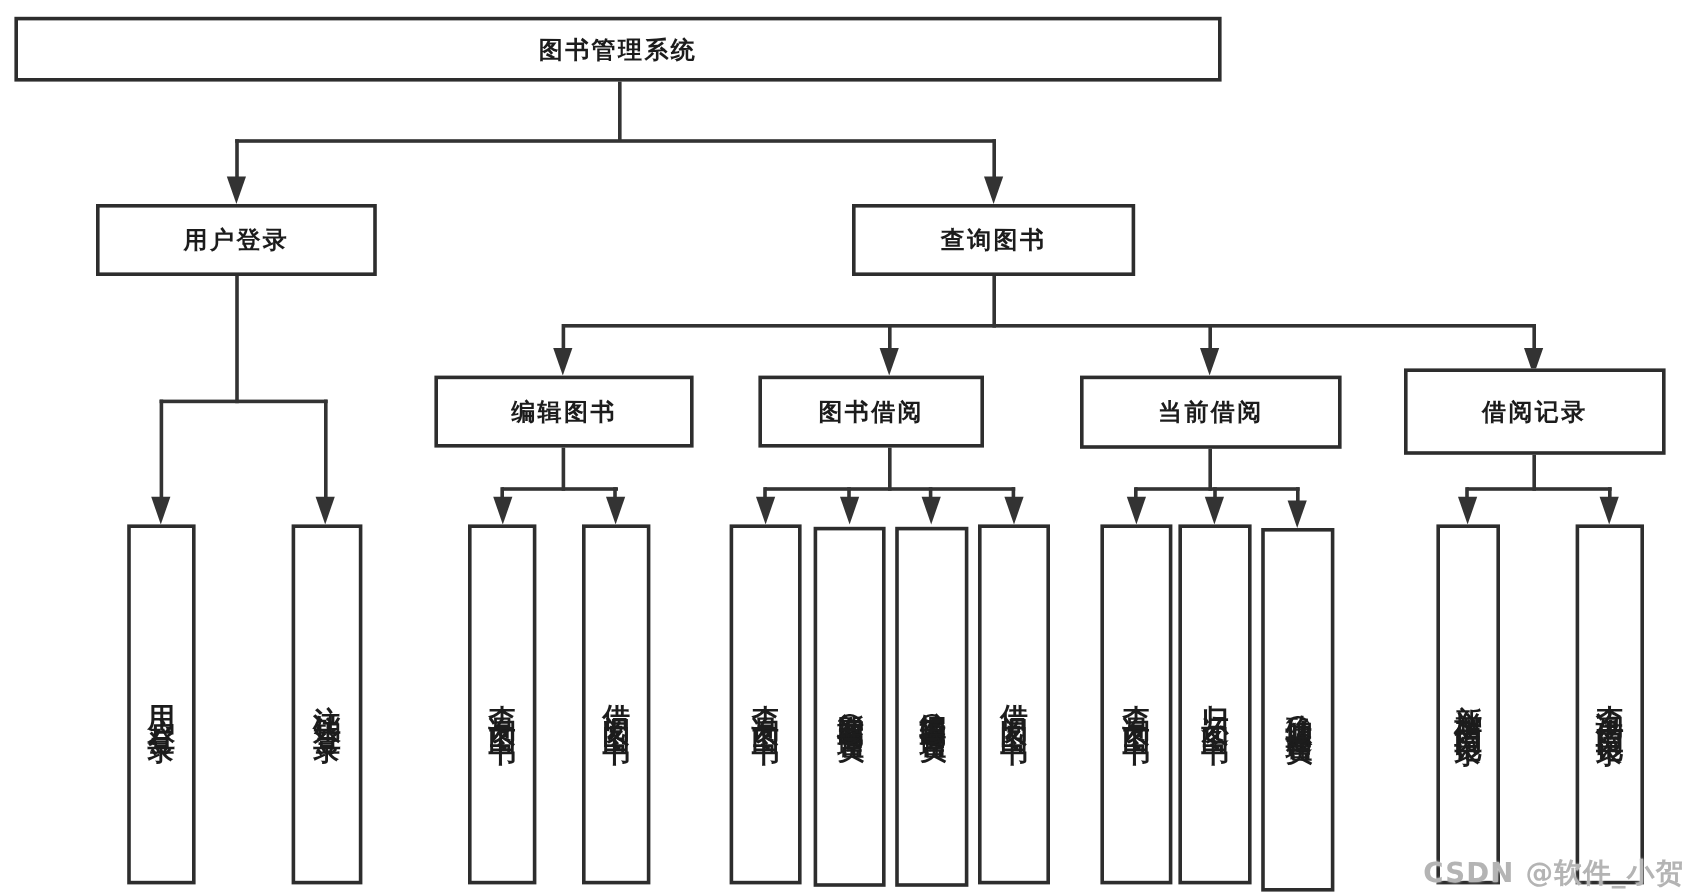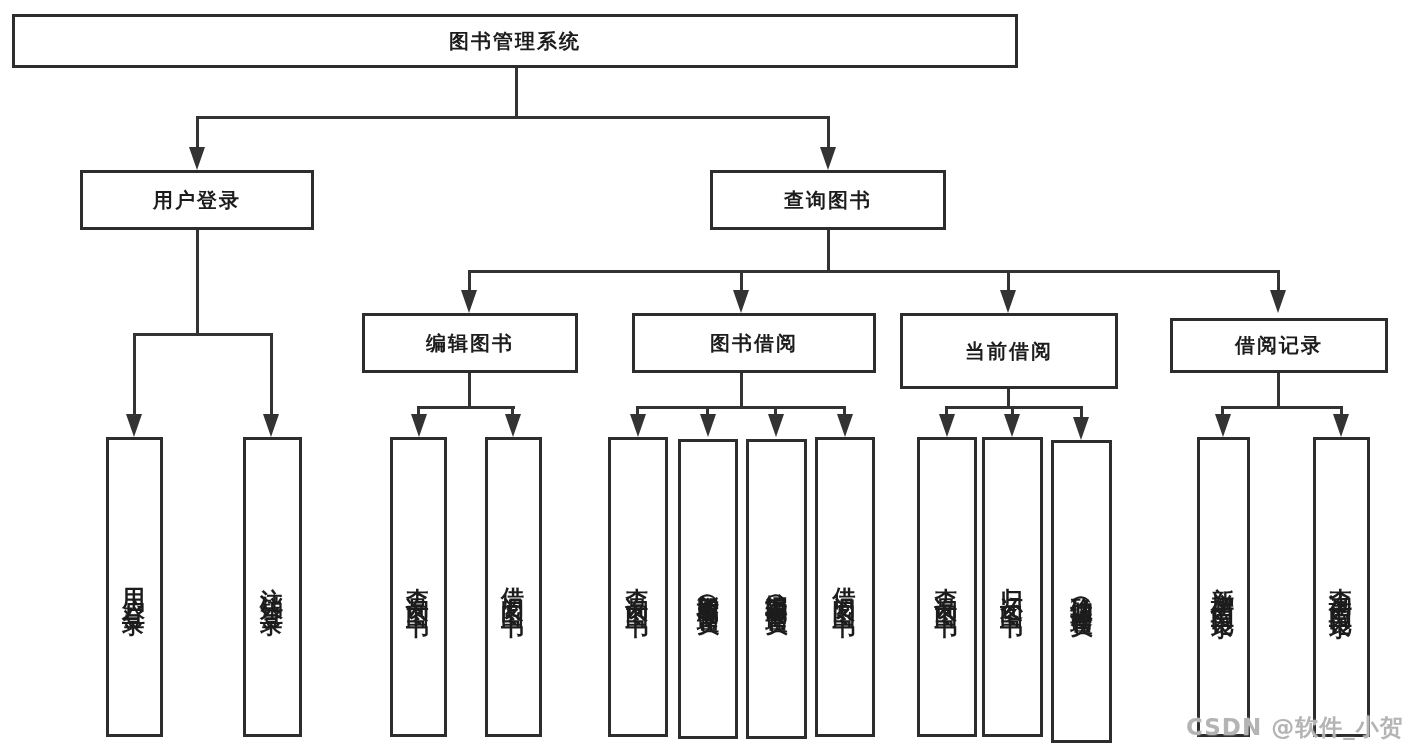--- a/index.html
+++ b/index.html
@@ -42,27 +42,27 @@
   <div class="box h" style="left:80px;top:170px;width:234px;height:60px">
     <span>用户登录</span>
   </div>
   <div class="box h" style="left:710px;top:170px;width:236px;height:60px">
     <span>查询图书</span>
   </div>
 
   <div class="box h" style="left:362px;top:313px;width:216px;height:60px">
     <span>编辑图书</span>
   </div>
-  <div class="box h" style="left:632px;top:313px;width:244px;height:60px">
+  <div class="box h" style="left:632px;top:313px;width:188px;height:60px">
     <span>图书借阅</span>
   </div>
-  <div class="box h" style="left:900px;top:313px;width:218px;height:76px">
+  <div class="box h" style="left:900px;top:313px;width:218px;height:61px">
     <span>当前借阅</span>
   </div>
-  <div class="box h" style="left:1170px;top:318px;width:218px;height:55px">
+  <div class="box h" style="left:1170px;top:307px;width:218px;height:72px">
     <span>借阅记录</span>
   </div>
 
   <div class="box v" style="left:106px;top:437px;width:57px;height:300px">
     <span>用户登录</span>
   </div>
   <div class="box v" style="left:243px;top:437px;width:59px;height:300px">
     <span>注销登录</span>
   </div>
 

